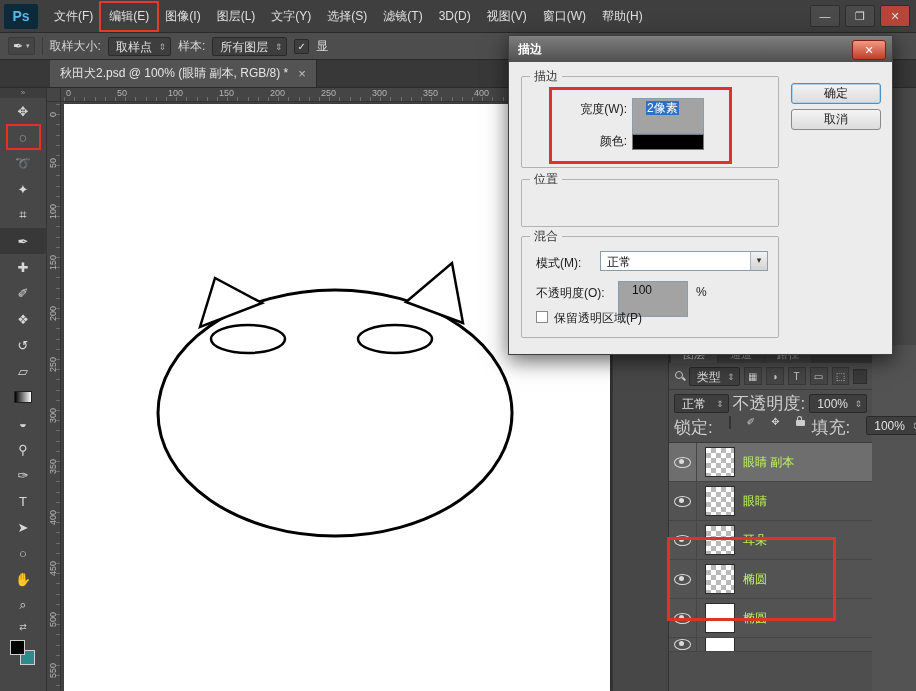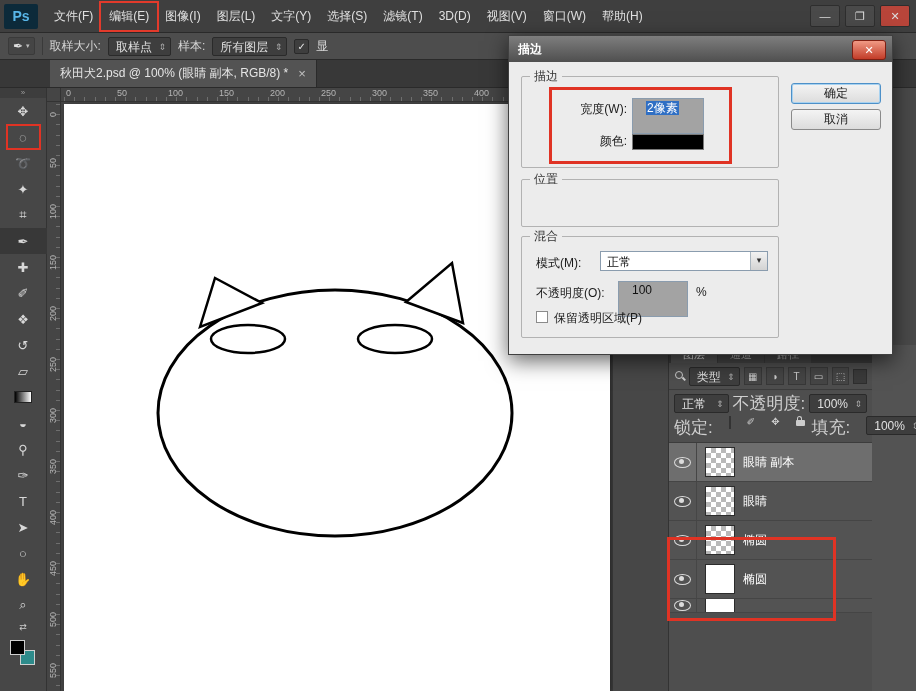--- a/index.html
+++ b/index.html
@@ -106,21 +106,21 @@
   .eye-col{width:28px;height:100%;display:flex;align-items:center;justify-content:center;
            border-right:1px solid #464646;box-sizing:border-box}
   .eye-icon{position:relative;width:15px;height:9px;border:1px solid #dcdcdc;border-radius:50%}
   .eye-icon::after{content:"";position:absolute;left:4px;top:1px;width:5px;height:5px;background:#dcdcdc;border-radius:50%}
   .thumb{width:30px;height:30px;min-width:30px;margin:0 8px;border:1px solid #2c2c2c;box-sizing:border-box}
   .checker{background-color:#fff;
       background-image:linear-gradient(45deg,#b9b9b9 25%,transparent 25%,transparent 75%,#b9b9b9 75%),
                        linear-gradient(45deg,#b9b9b9 25%,transparent 25%,transparent 75%,#b9b9b9 75%);
       background-size:10px 10px;background-position:0 0,5px 5px}
   .thumb.white{background:#fff}
-  .layer-name{color:#ffffff;white-space:nowrap}
+  .layer-name{color:#bef264;white-space:nowrap}
 
   
   .dialog{position:absolute;left:508px;top:35px;width:385px;height:320px;background:#ececec;border:1px solid #404040;
           box-shadow:0 6px 20px rgba(0,0,0,.6);z-index:10;color:#1a1a1a;box-sizing:border-box}
   .dlg-title{position:absolute;left:0;top:0;right:0;height:26px;background:linear-gradient(#7e7e7e,#4f4f4f);
              display:flex;align-items:center;padding:0 9px;color:#fff;font-weight:bold;box-sizing:border-box}
   .dlg-close{position:absolute;right:6px;top:4px;width:32px;height:18px;background:linear-gradient(#f09a85,#c23c28);
              border:1px solid #7e1f12;border-radius:3px;color:#fff;display:flex;align-items:center;justify-content:center;
              font-size:11px;font-weight:bold}
   .grp{position:absolute;border:1px solid #b2b2b2;border-radius:2px}
@@ -316,20 +316,27 @@
             <span class="eye-icon"></span>
           </div>
         <div class="thumb checker"></div>
         <span class="layer-name">眼睛</span>
       </div>
       <div class="layer-row">
         <div class="eye-col">
             <span class="eye-icon"></span>
           </div>
         <div class="thumb checker"></div>
+        <span class="layer-name">耳朵</span>
+      </div>
+      <div class="layer-row">
+        <div class="eye-col">
+            <span class="eye-icon"></span>
+          </div>
+        <div class="thumb checker"></div>
         <span class="layer-name">椭圆</span>
       </div>
       <div class="layer-row">
         <div class="eye-col">
             <span class="eye-icon"></span>
           </div>
         <div class="thumb white"></div>
         <span class="layer-name">椭圆</span>
       </div>
       <div class="layer-row partial">

